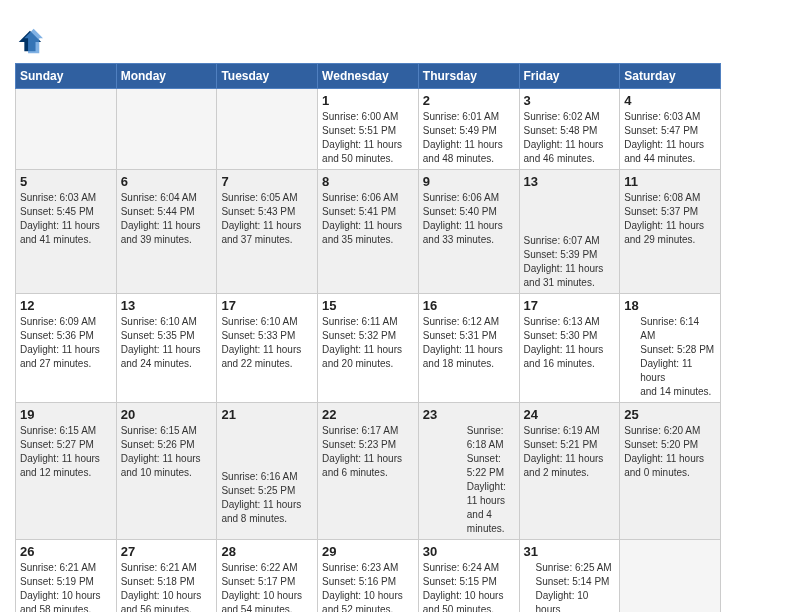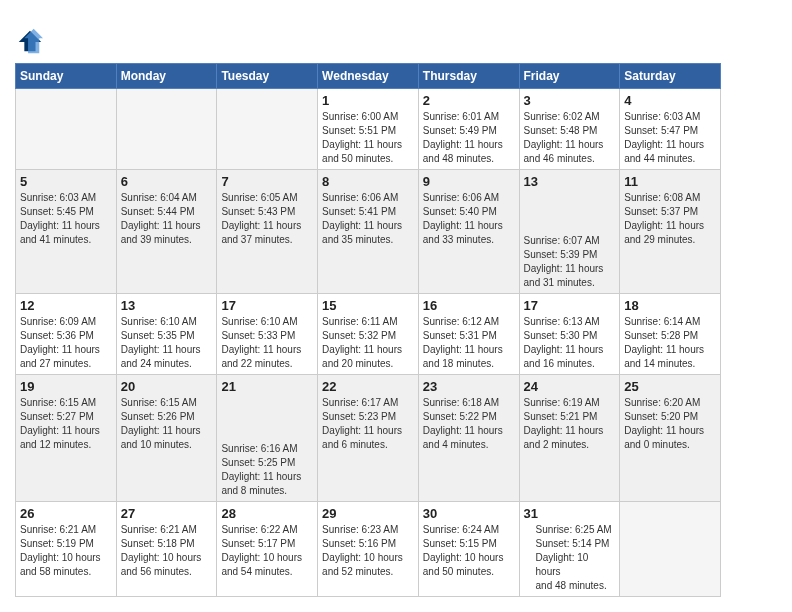--- a/index.html
+++ b/index.html
@@ -244,21 +244,21 @@
           </td>
           <td>
             <span class="day-number">17</span>
             <div class="day-info" style="white-space: pre-line;">Sunrise: 6:13 AM
 Sunset: 5:30 PM
 Daylight: 11 hours
 and 16 minutes.</div>
           </td>
           <td>
             <span class="day-number">18</span>
-            <div class="day-info" style="white-space: pre-line;">Sunrise: 6:14 AM
+            <div class="day-info" style="white-space: pre-line; margin-left: 16px;">Sunrise: 6:14 AM
 Sunset: 5:28 PM
 Daylight: 11 hours
 and 14 minutes.</div>
           </td>
         </tr>
         <tr class="row-shaded">
           <td>
             <span class="day-number">19</span>
             <div class="day-info" style="white-space: pre-line;">Sunrise: 6:15 AM
 Sunset: 5:27 PM
@@ -281,21 +281,21 @@
           </td>
           <td>
             <span class="day-number">22</span>
             <div class="day-info" style="white-space: pre-line;">Sunrise: 6:17 AM
 Sunset: 5:23 PM
 Daylight: 11 hours
 and 6 minutes.</div>
           </td>
           <td>
             <span class="day-number">23</span>
-            <div class="day-info" style="white-space: pre-line;">Sunrise: 6:18 AM
+            <div class="day-info" style="white-space: pre-line; margin-left: 44px;">Sunrise: 6:18 AM
 Sunset: 5:22 PM
 Daylight: 11 hours
 and 4 minutes.</div>
           </td>
           <td>
             <span class="day-number">24</span>
             <div class="day-info" style="white-space: pre-line;">Sunrise: 6:19 AM
 Sunset: 5:21 PM
 Daylight: 11 hours
 and 2 minutes.</div>

